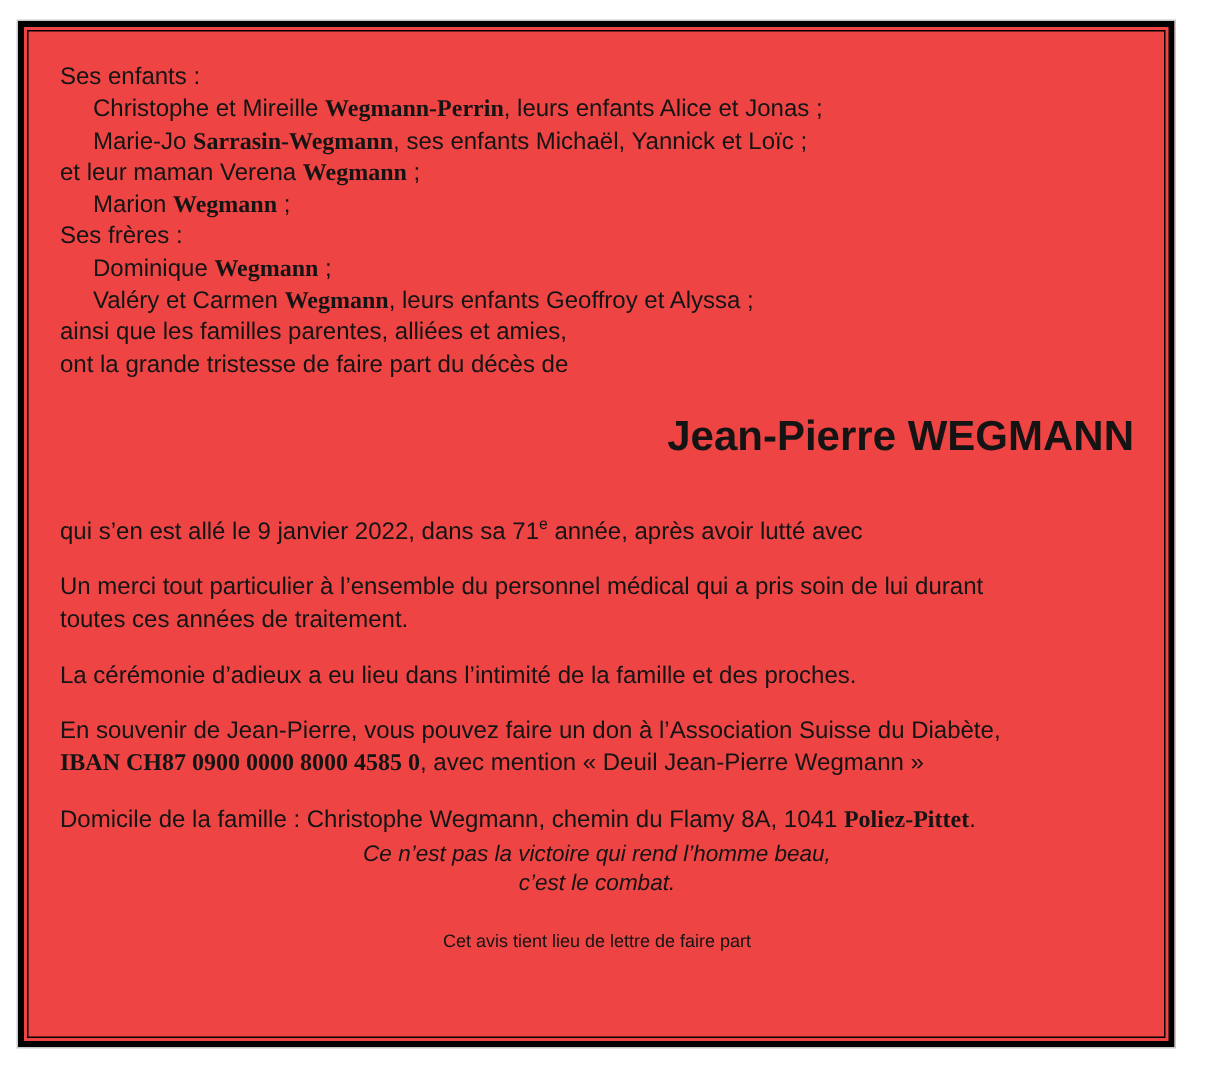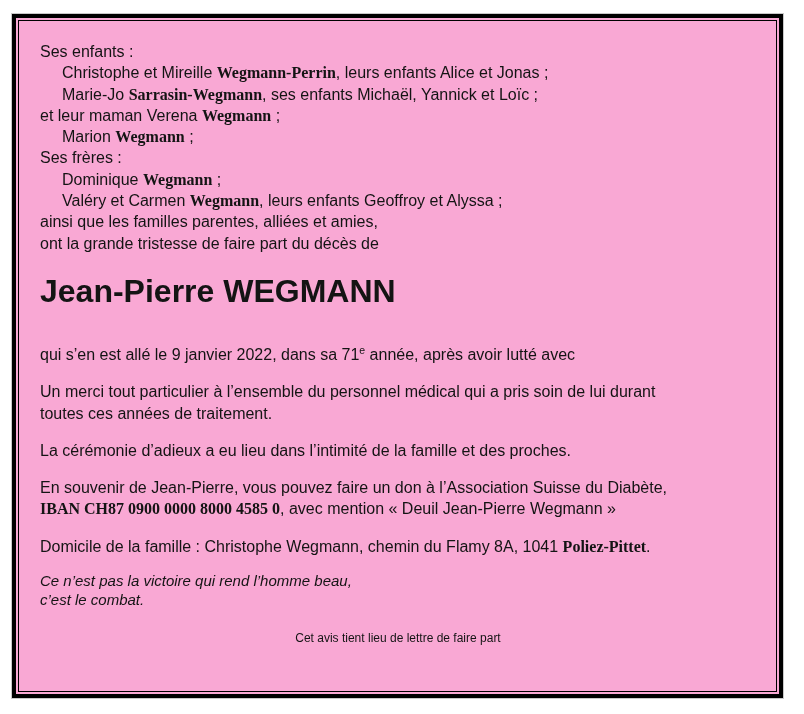--- a/index.html
+++ b/index.html
@@ -14,21 +14,21 @@
     overflow: hidden;
   }
   .frame {
     position: absolute;
     left: 12px;
     top: 14px;
     width: 771px;
     height: 684px;
     border: 4px solid #000;
     outline: 1px solid #c9c9c9;
-    background: #f9a8d4;
+    background: #ef4444;
   }
   .inner {
     position: absolute;
     left: 2px; top: 2px; right: 2px; bottom: 2px;
     border: 1px solid #000;
     padding: 20px 20px 0 21px;
     overflow: hidden;
   }
   .line {
     font-size: 16px;
@@ -36,36 +36,36 @@
     white-space: pre-wrap;
   }
   .line.indent { padding-left: 22px; }
   .b { font-weight: bold; font-family: Liberation Serif, serif; }
   sup {
     font-size: 10.5px;
     line-height: 0;
     vertical-align: super;
   }
   .name-title {
-    font-size: 32px;
+    font-size: 28px;
     line-height: 28px;
     font-weight: bold;
-    text-align: left;
+    text-align: right;
     margin: 23px 0 39px 0;
   }
   .paragraphs .para {
     margin: 16px 0 0 0;
     font-size: 16px;
     line-height: 21.3px;
   }
   .paragraphs .para:first-child { margin-top: 16px; }
   .pline { white-space: pre-wrap; }
   .quote {
-    margin-top: 14px;
-    text-align: left;
+    margin-top: 3px;
+    text-align: center;
     font-style: italic;
     font-size: 15px;
     line-height: 19px;
   }
   .footer-note {
     margin-top: 19px;
     text-align: center;
     font-size: 12px;
     line-height: 21.3px;
   }

